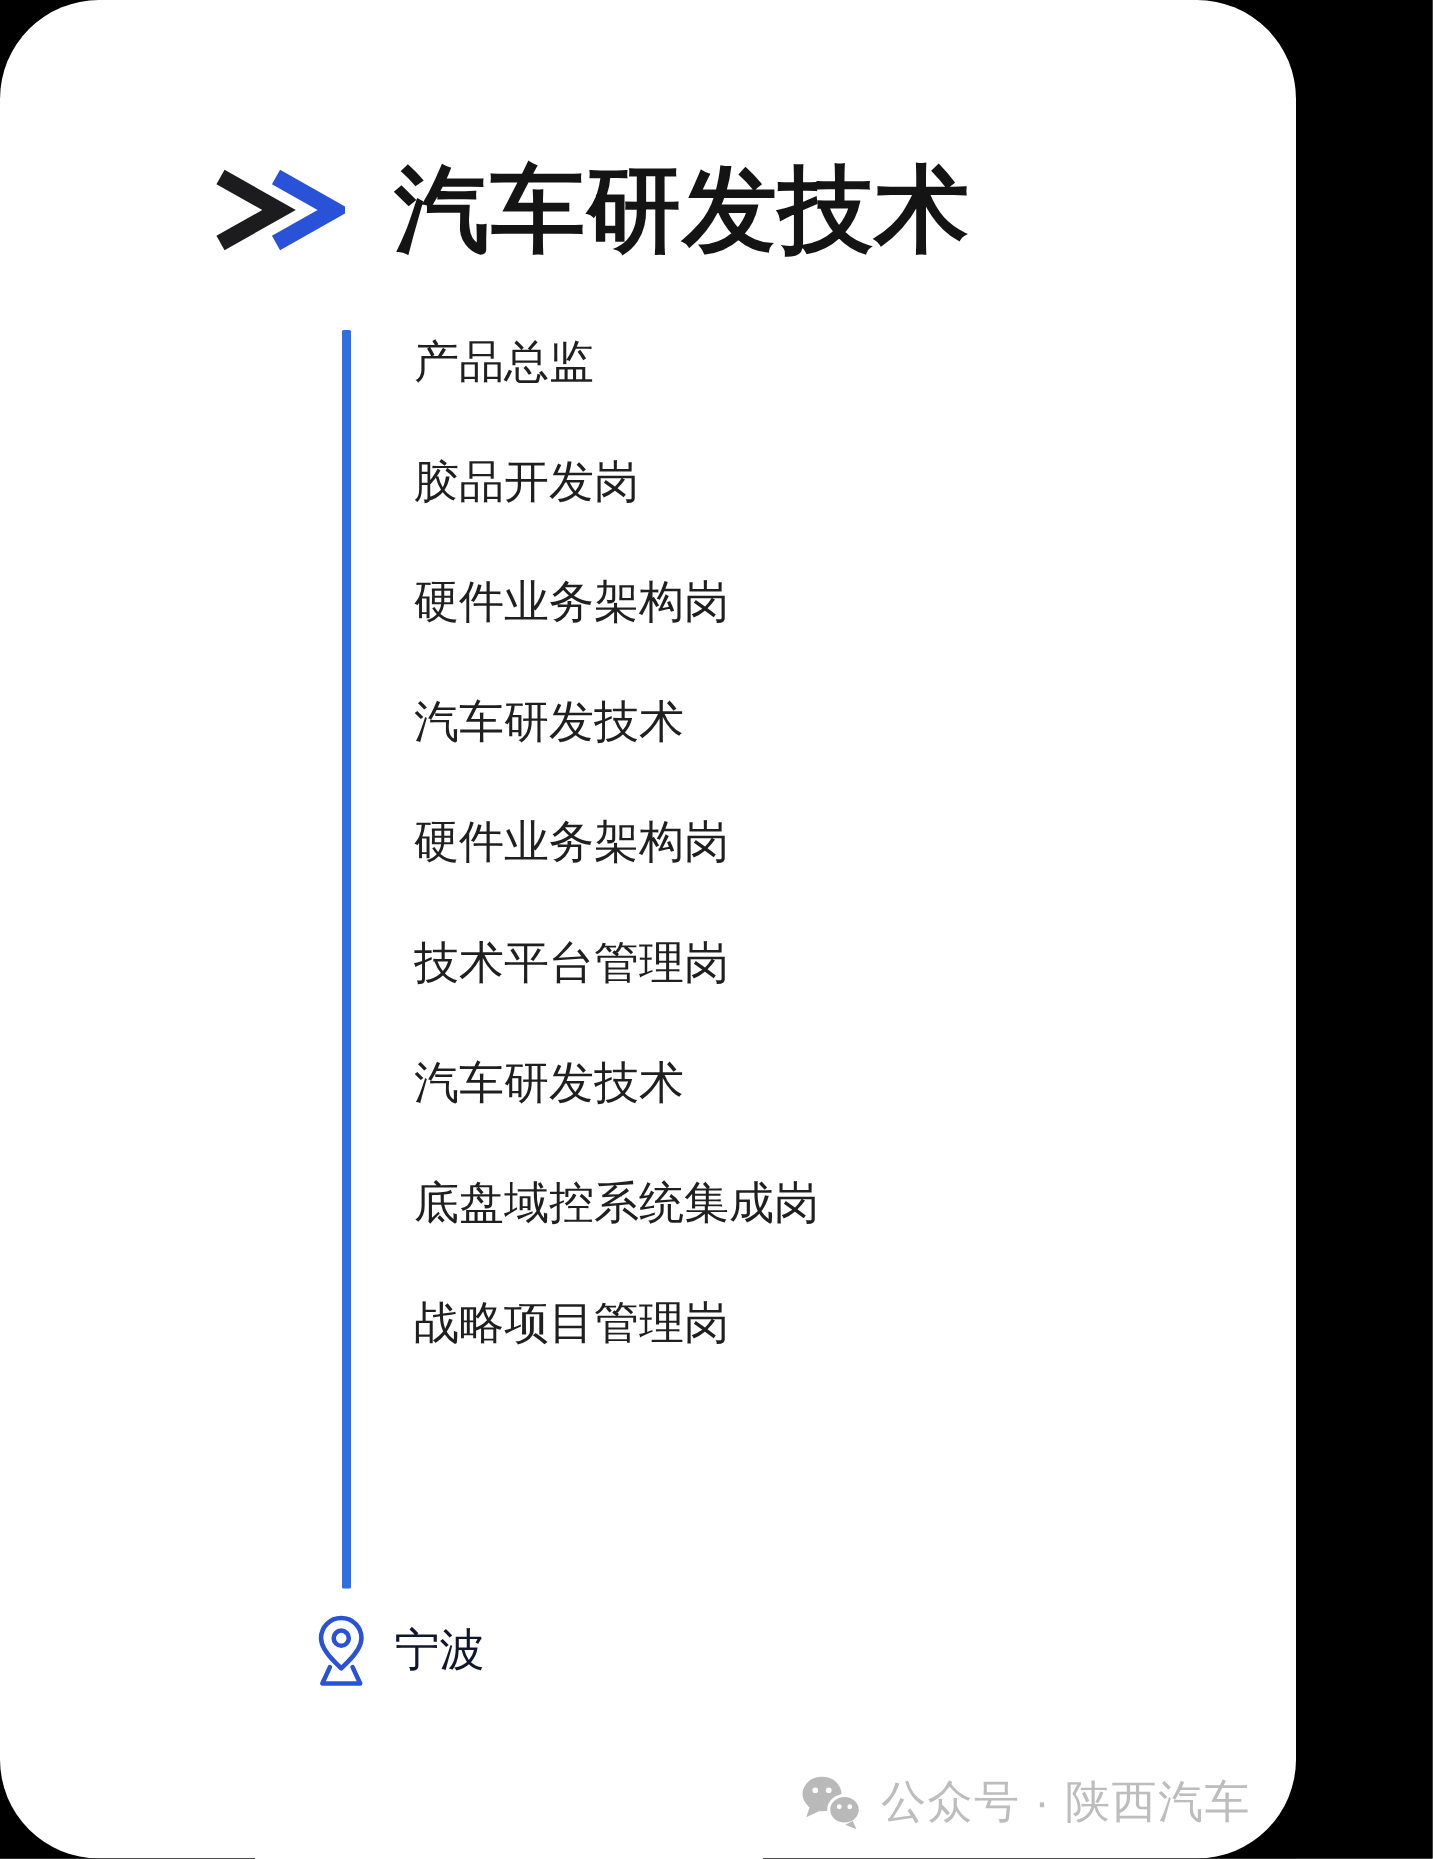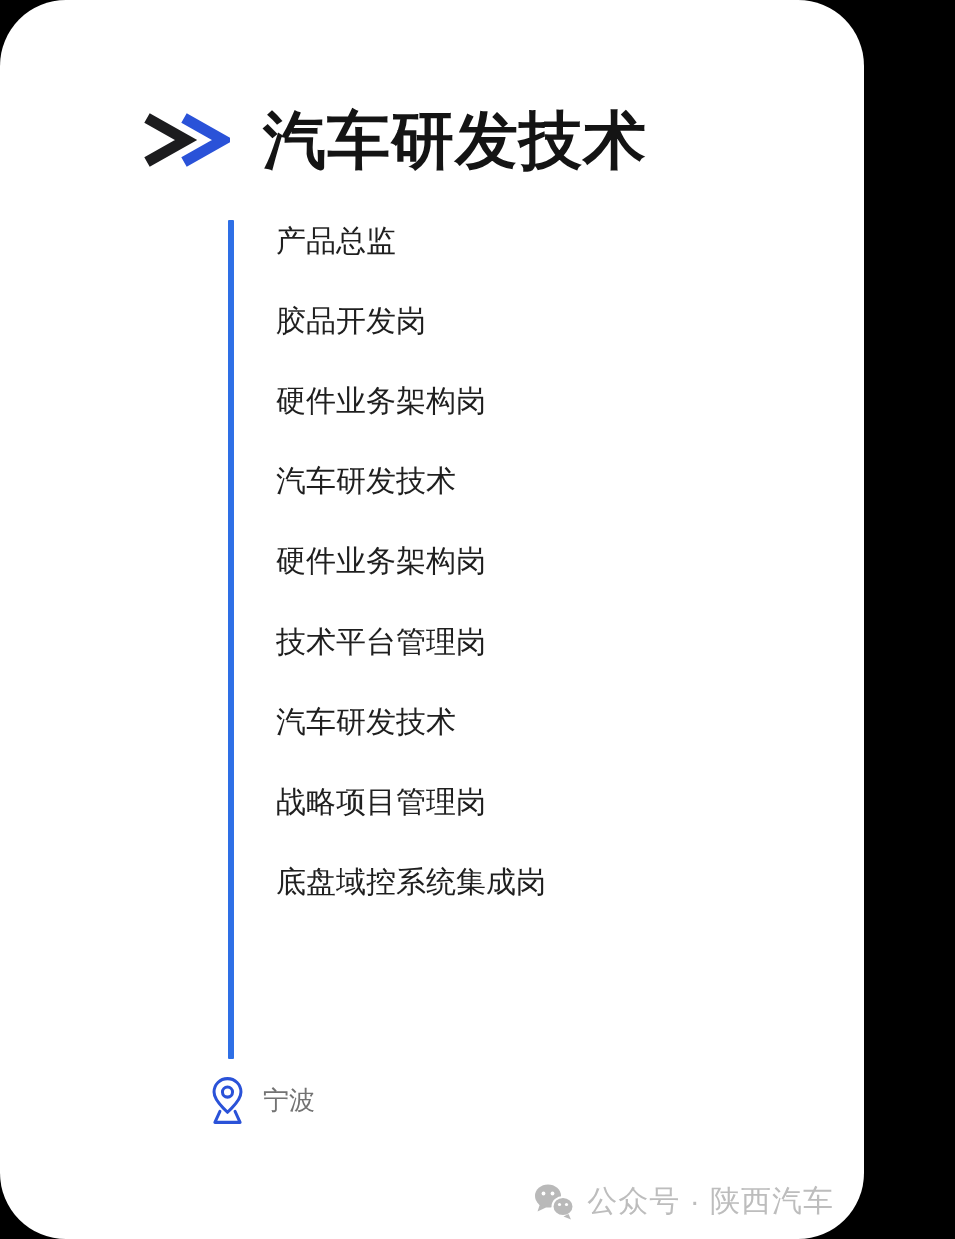--- a/index.html
+++ b/index.html
@@ -71,22 +71,22 @@
   
   .location {
     position: absolute;
     left: 209px;
     top: 1076px;
     display: flex;
     align-items: center;
     gap: 17px;
   }
   .location .loc-label {
-    color: #737373;
-    font-size: 26px;
+    color: #0f172a;
+    font-size: 30px;
     font-weight: 400;
     white-space: nowrap;
   }
   .location svg { display: block; }
   
   .watermark {
     position: absolute;
     right: 30px;
     top: 1181px;
     display: flex;
@@ -122,22 +122,22 @@
     <div class="list-wrap">
       <div class="accent-line"></div>
       <ul class="positions">
           <li>产品总监</li>
           <li>胶品开发岗</li>
           <li>硬件业务架构岗</li>
           <li>汽车研发技术</li>
           <li>硬件业务架构岗</li>
           <li>技术平台管理岗</li>
           <li>汽车研发技术</li>
+          <li>底盘域控系统集成岗</li>
           <li>战略项目管理岗</li>
-          <li>底盘域控系统集成岗</li>
         </ul>
     </div>
 
     <div class="location">
       <span>
         <svg width="37" height="49" viewBox="0 0 44 58" fill="none">
           <path d="M22 3 C13 3 6 10 6 19 C6 26 12 33 17 38 L22 43 L27 38 C32 33 38 26 38 19 C38 10 31 3 22 3 Z" stroke="#2a52d8" stroke-width="3.6" stroke-linejoin="round"></path>
           <circle cx="22" cy="19" r="6" stroke="#2a52d8" stroke-width="3.6"></circle>
           <path d="M13 42 L7 55 L37 55 L31 42" stroke="#2a52d8" stroke-width="3.6" stroke-linejoin="round" stroke-linecap="round"></path>
         </svg>

